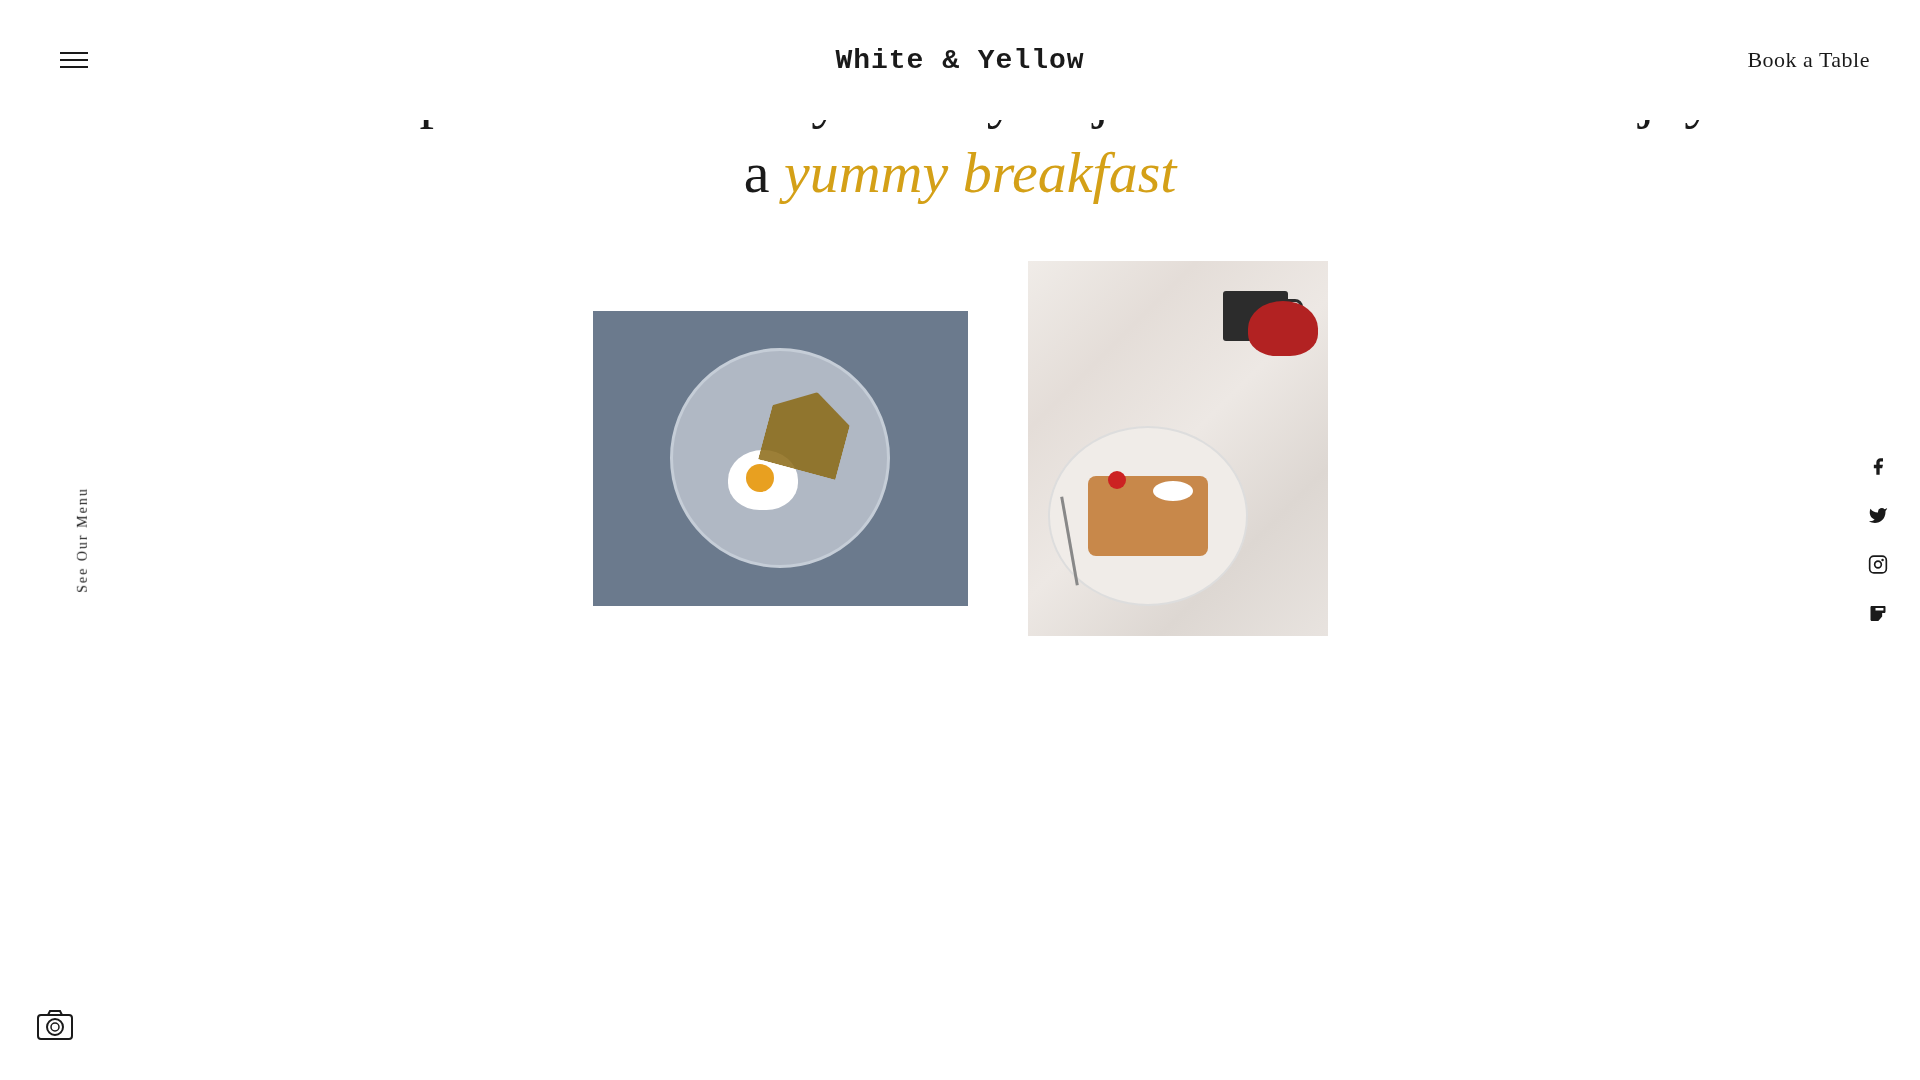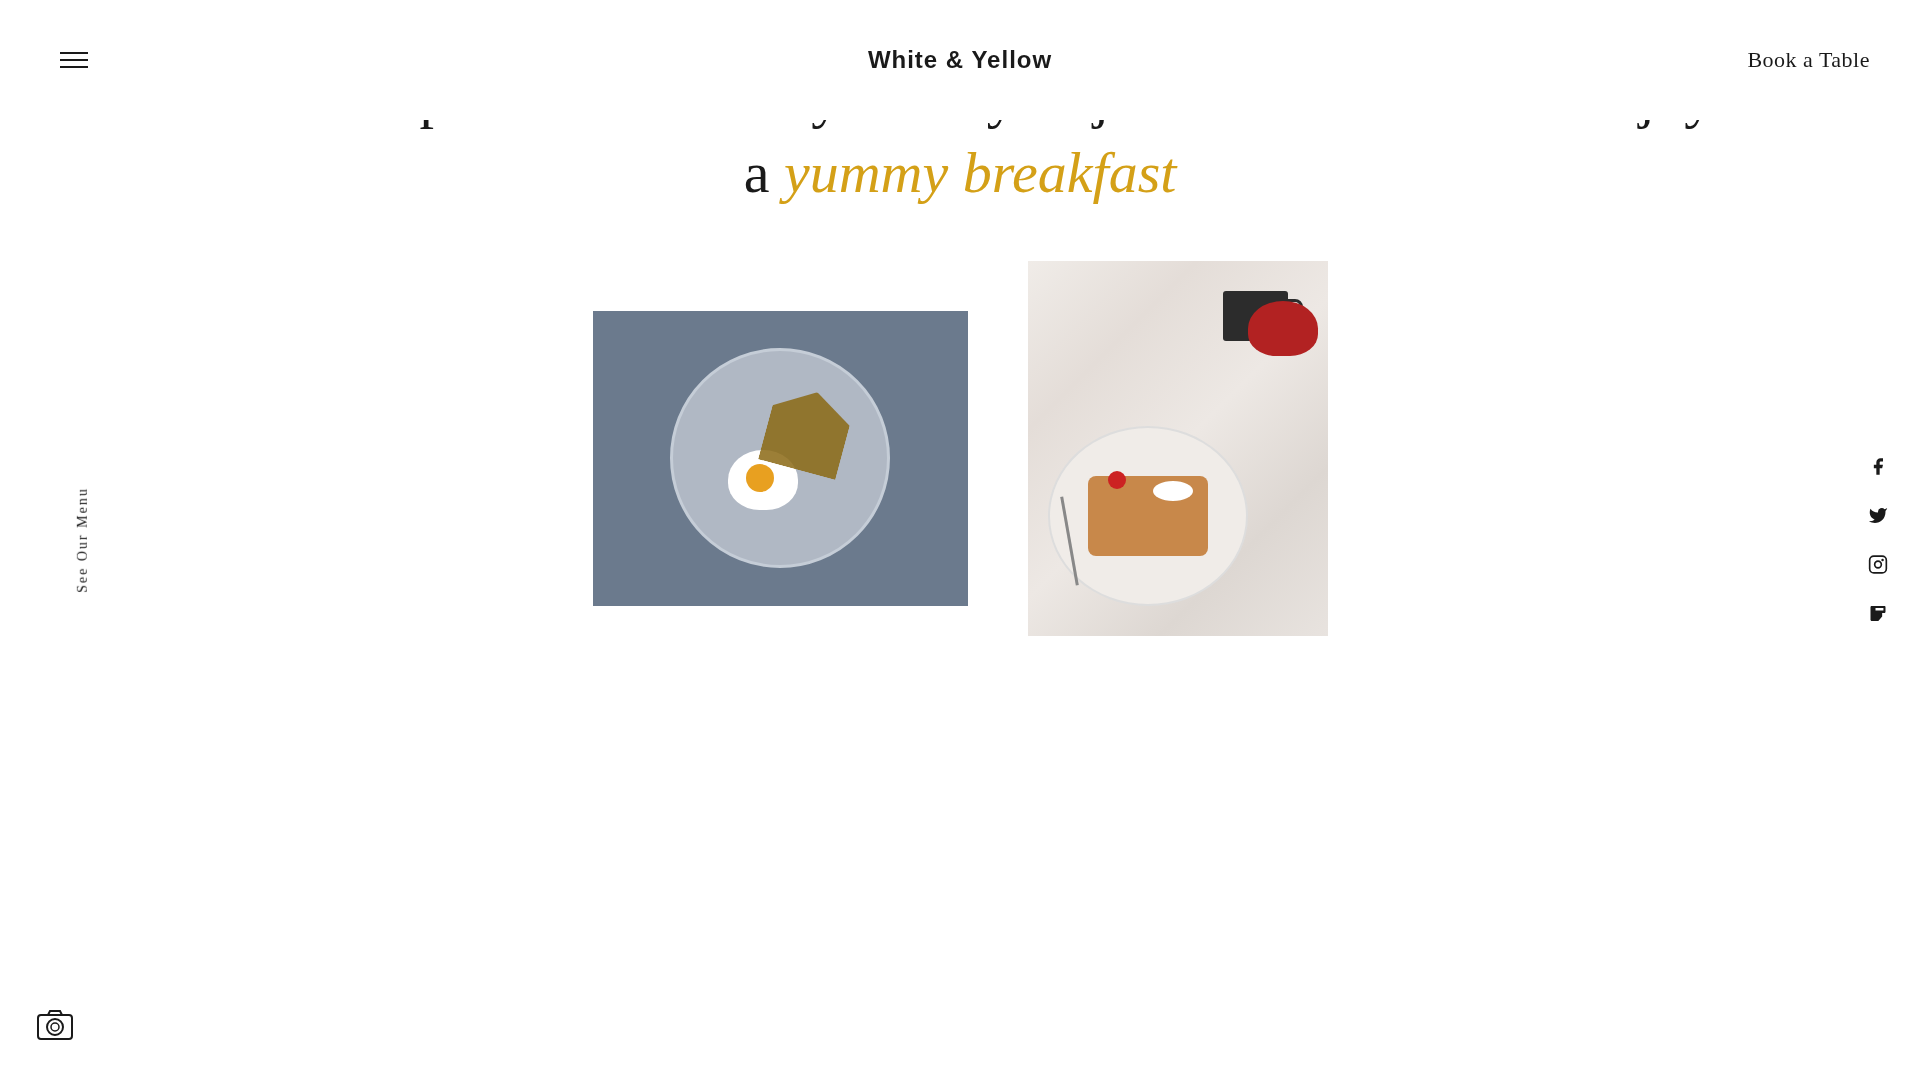--- a/index.html
+++ b/index.html
@@ -41,22 +41,22 @@
     }
 
     .hamburger-icon span {
       display: block;
       width: 28px;
       height: 2px;
       background: #1a1a1a;
     }
 
     .site-title {
-      font-family: Liberation Sans, sans-serif;
-      font-size: 24px;
+      font-family: Liberation Mono, monospace;
+      font-size: 28px;
       font-weight: bold;
       color: #1a1a1a;
       letter-spacing: 1px;
       position: absolute;
       left: 50%;
       transform: translateX(-50%);
     }
 
     .book-table-btn {
       font-family: Georgia, serif;

